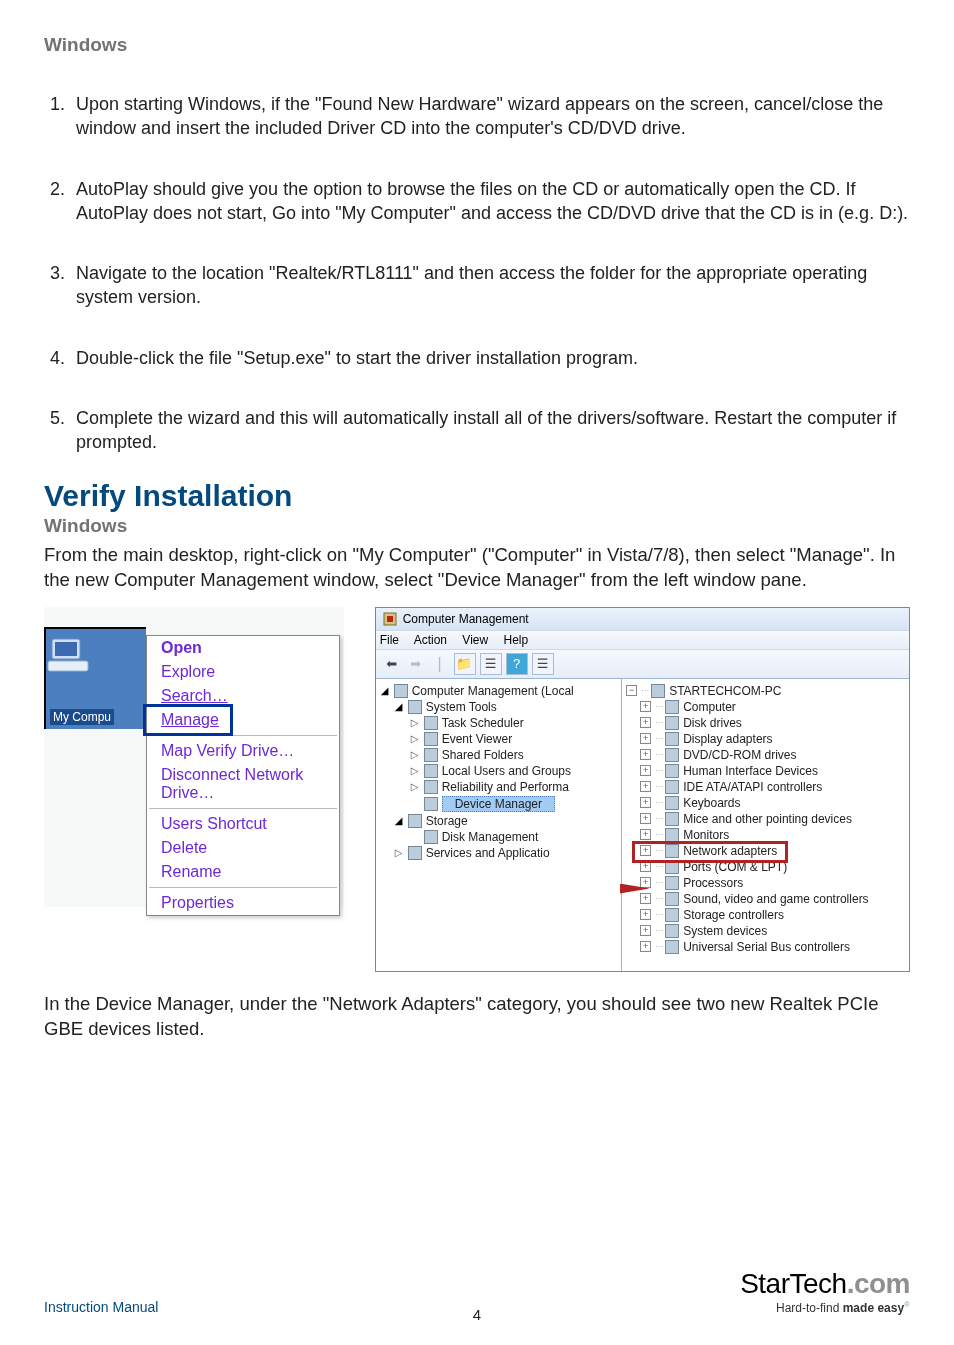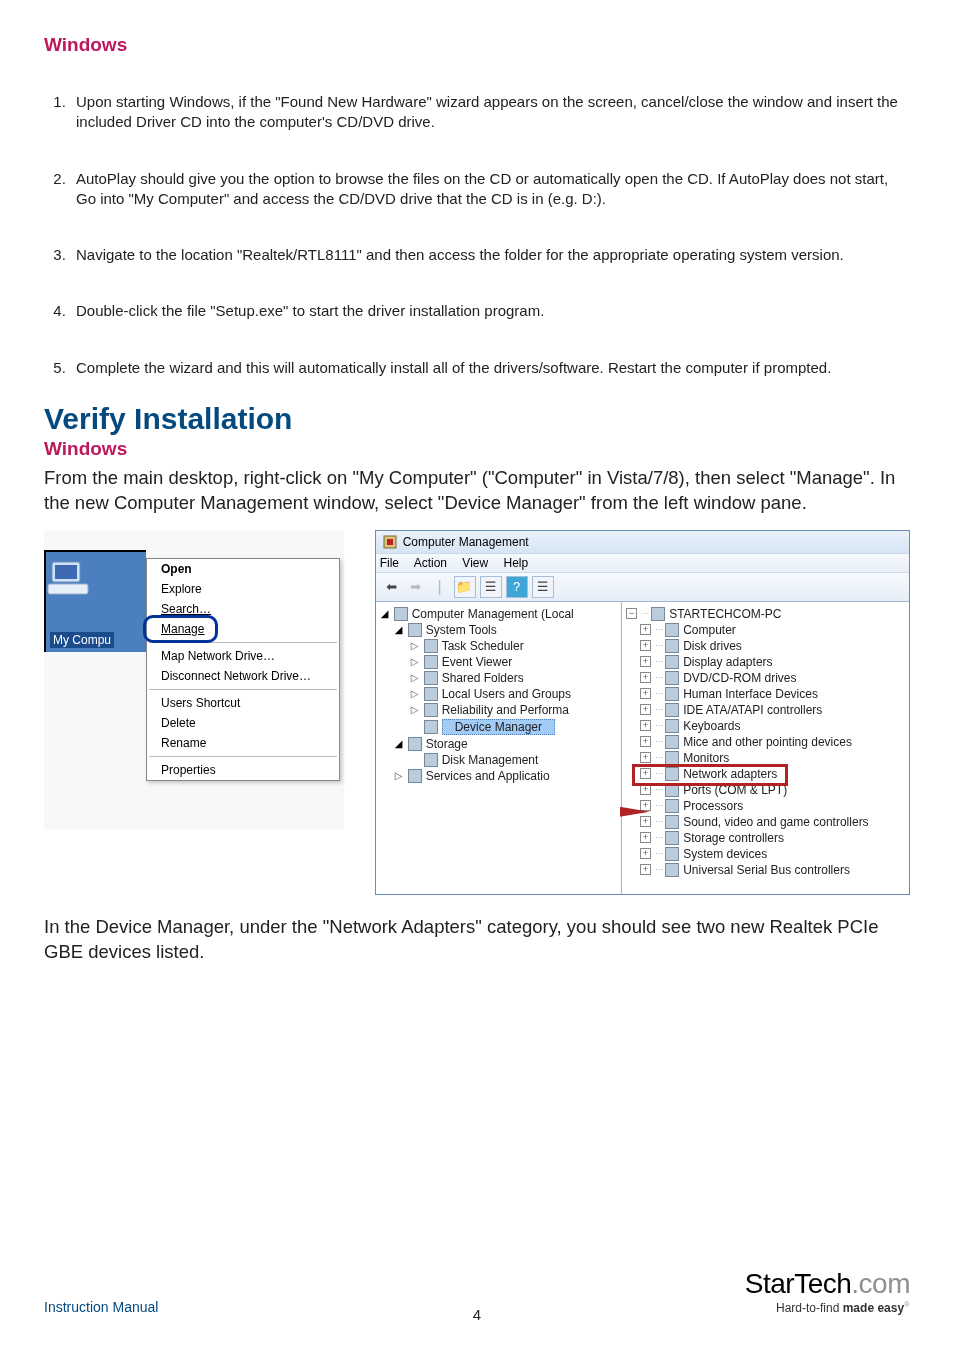--- a/index.html
+++ b/index.html
@@ -16,37 +16,37 @@
     position: relative;
     min-height: 1345px;
   }
   h1 {
     color: #044a7f;
     font-size: 30px;
     font-weight: 700;
     margin: 0 0 2px 0;
   }
   h2 {
-    color: #be185d;
+    color: #737373;
     font-size: 19px;
     font-weight: 700;
     margin: 0 0 6px 0;
   }
   .body-text {
     font-size: 18.5px;
     line-height: 1.35;
     color: #222;
     margin: 4px 0 6px 0;
   }
   ol {
     margin: 4px 0 24px 0;
     padding-left: 26px;
   }
   ol li {
-    font-size: 15px;
+    font-size: 18px;
     line-height: 1.35;
     margin-bottom: 10px;
     padding-left: 6px;
     margin-top: 36px;
   }
 
   
   .shots {
     display: flex;
     align-items: flex-start;
@@ -84,22 +84,22 @@
     bottom: 4px;
     left: 4px;
   }
   .ctx-menu {
     position: absolute;
     left: 102px;
     top: 28px;
     background: #fff;
     border: 1px solid #888;
     width: 192px;
-    font-size: 12px;
-    color: #000000;
+    font-size: 16px;
+    color: #6d28d9;
     box-shadow: 2px 2px 4px rgba(0,0,0,.2);
   }
   .ctx-item {
     padding: 3px 10px 3px 14px;
     cursor: pointer;
   }
   .ctx-item.bold { font-weight: 700; }
   .ctx-item.u { text-decoration: underline; }
   .ctx-sep {
     border-top: 1px solid #bbb;
@@ -196,21 +196,20 @@
     width: 14px;
     height: 14px;
     display: inline-block;
     background: #bcd;
     border: 1px solid #789;
     box-sizing: border-box;
   }
   .highlight-ring-blue {
     outline: 3px solid #003399;
     outline-offset: 1px;
-    border-radius: 6px;
   }
   .highlight-ring-red {
     position: absolute;
     border: 3px solid #b22222;
     pointer-events: none;
   }
   
   .red-callout {
     position: absolute;
     background: #b22222;
@@ -239,21 +238,21 @@
     text-align: center;
     font-size: 15px;
     color: #222;
   }
   .brand {
     text-align: right;
     color: #000;
   }
   .brand-name { font-size: 28px; font-weight: 400; letter-spacing: -0.5px; }
   .brand-name .first { font-weight: 400; }
-  .brand-name .com { color: #8f8f8f; font-weight: 400; }
+  .brand-name .com { color: #8f8f8f; font-weight: 700; }
   .brand-tag { font-size: 12px; color: #333; text-align: right; }
   .brand-tag b { font-weight: 700; }
   .brand-tag sup { font-size: 8px; color: #8aa; }
 </style>
 </head>
 <body>
 
 <div class="page">
 
   <h2>Windows</h2>
@@ -282,21 +281,21 @@
         </svg>
         <div class="desktop-label">My Compu</div>
       </div>
 
       <div class="ctx-menu">
         <div class="ctx-item bold">Open</div>
         <div class="ctx-item">Explore</div>
         <div class="ctx-item u">Search…</div>
         <div class="ctx-item u highlight-ring-blue" style="width:fit-content;">Manage</div>
         <div class="ctx-sep"></div>
-        <div class="ctx-item">Map Network Drive…</div>
+        <div class="ctx-item">Map Verify Drive…</div>
         <div class="ctx-item">Disconnect Network Drive…</div>
         <div class="ctx-sep"></div>
         <div class="ctx-item">Users Shortcut</div>
         <div class="ctx-item">Delete</div>
         <div class="ctx-item">Rename</div>
         <div class="ctx-sep"></div>
         <div class="ctx-item">Properties</div>
       </div>
     </div>
 

